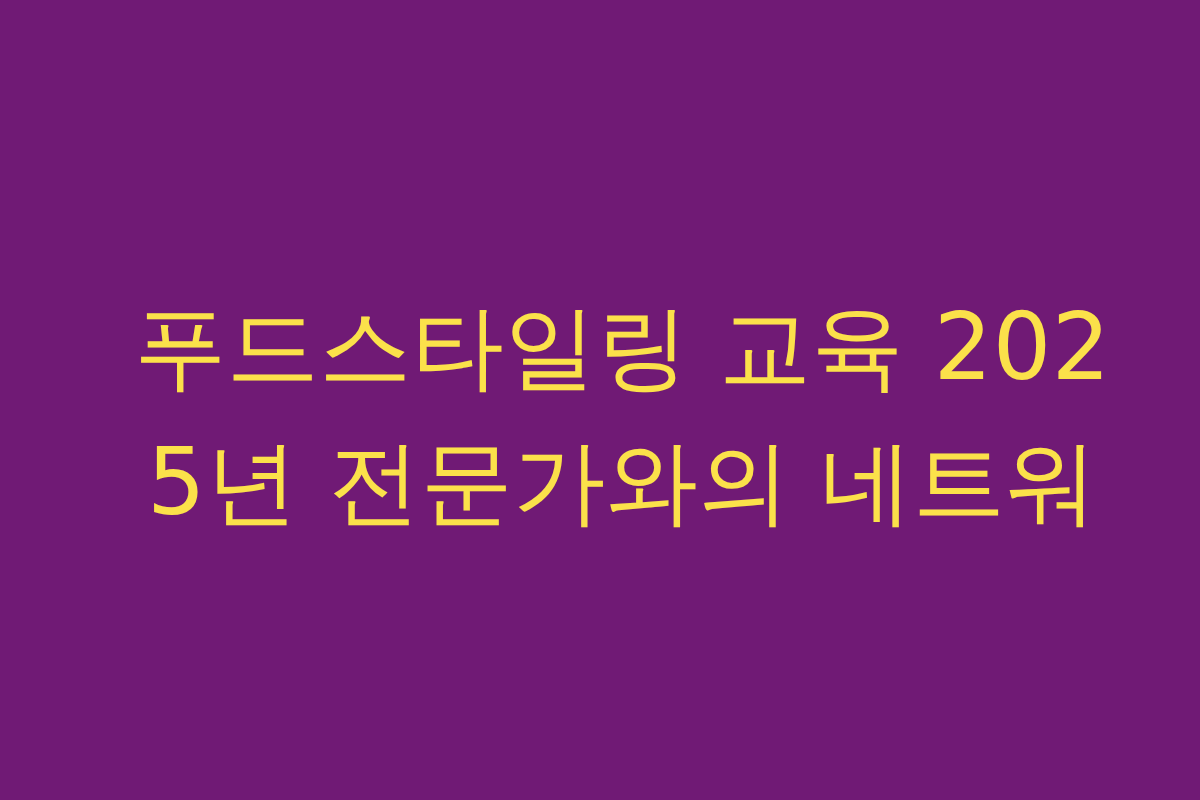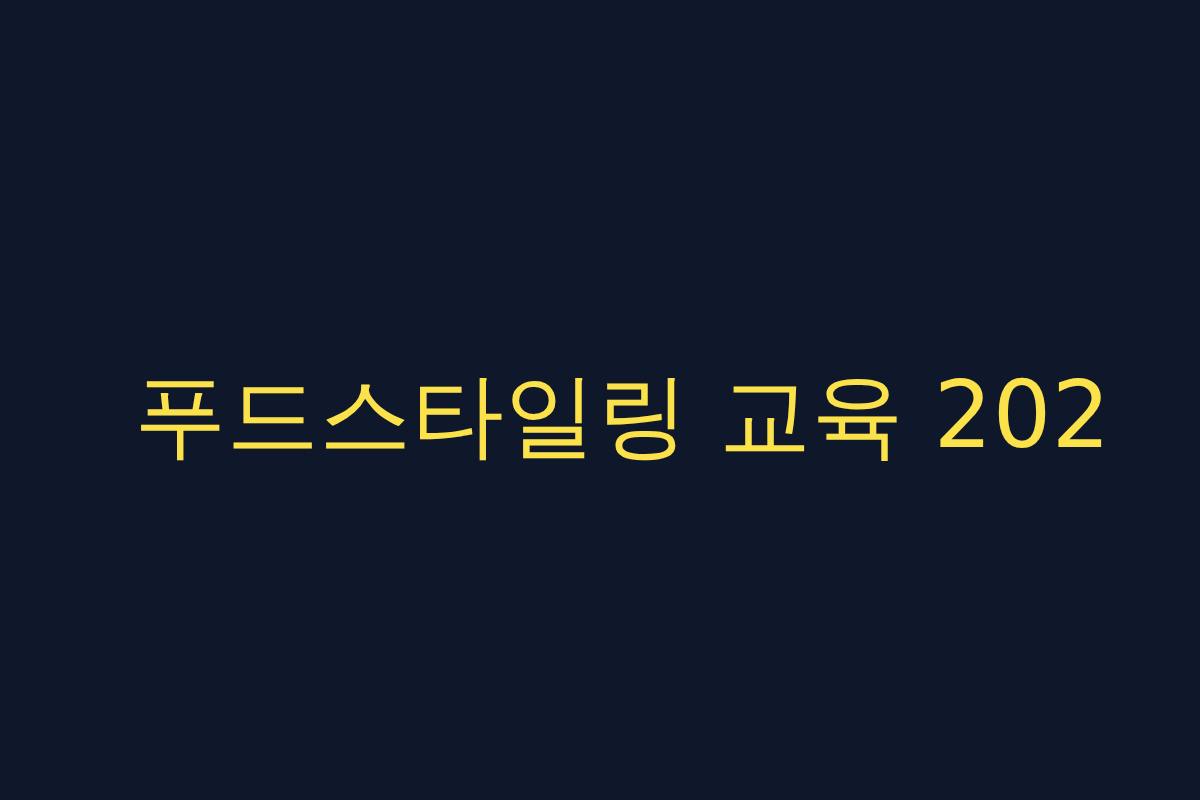--- a/index.html
+++ b/index.html
@@ -49,22 +49,23 @@
   }
 
   
   .headline .line {
     display: block;
   }
 </style>
 </head>
 <body>
 
-<div class="card" style="background: #0f172a; padding-left: 45px;">
+<div class="card" style="background: #701a75; padding-left: 45px;">
 
   <div class="headline-block">
 
     <h1 class="headline" style="color: rgb(251, 225, 74);">
       <span class="line">푸드스타일링 교육 202</span>
+      <span class="line">5년 전문가와의 네트워</span>
     </h1>
 
   </div>
 </div>
 
 </body></html>

